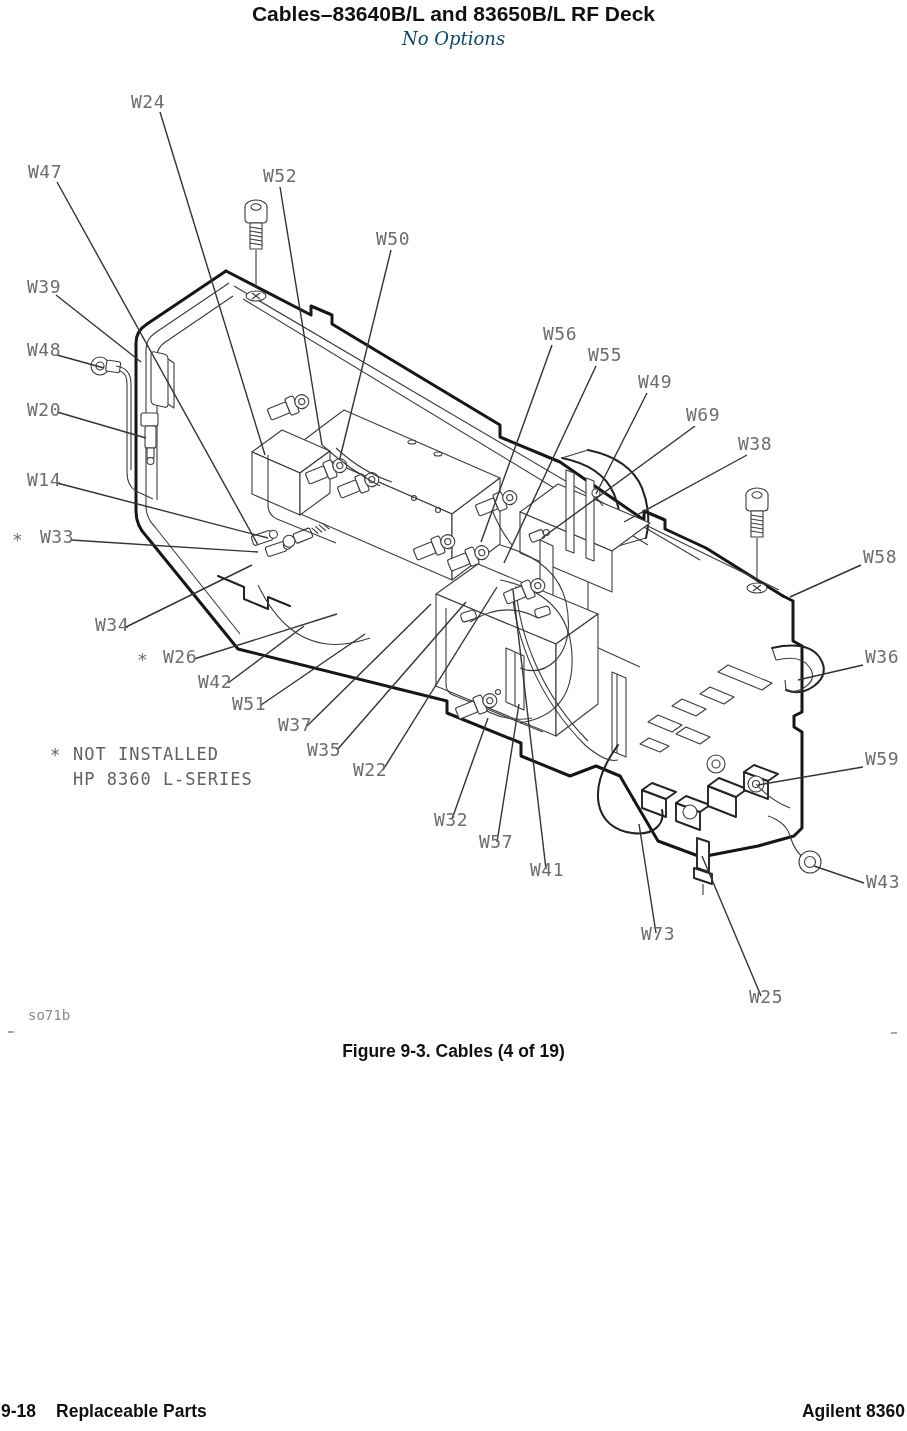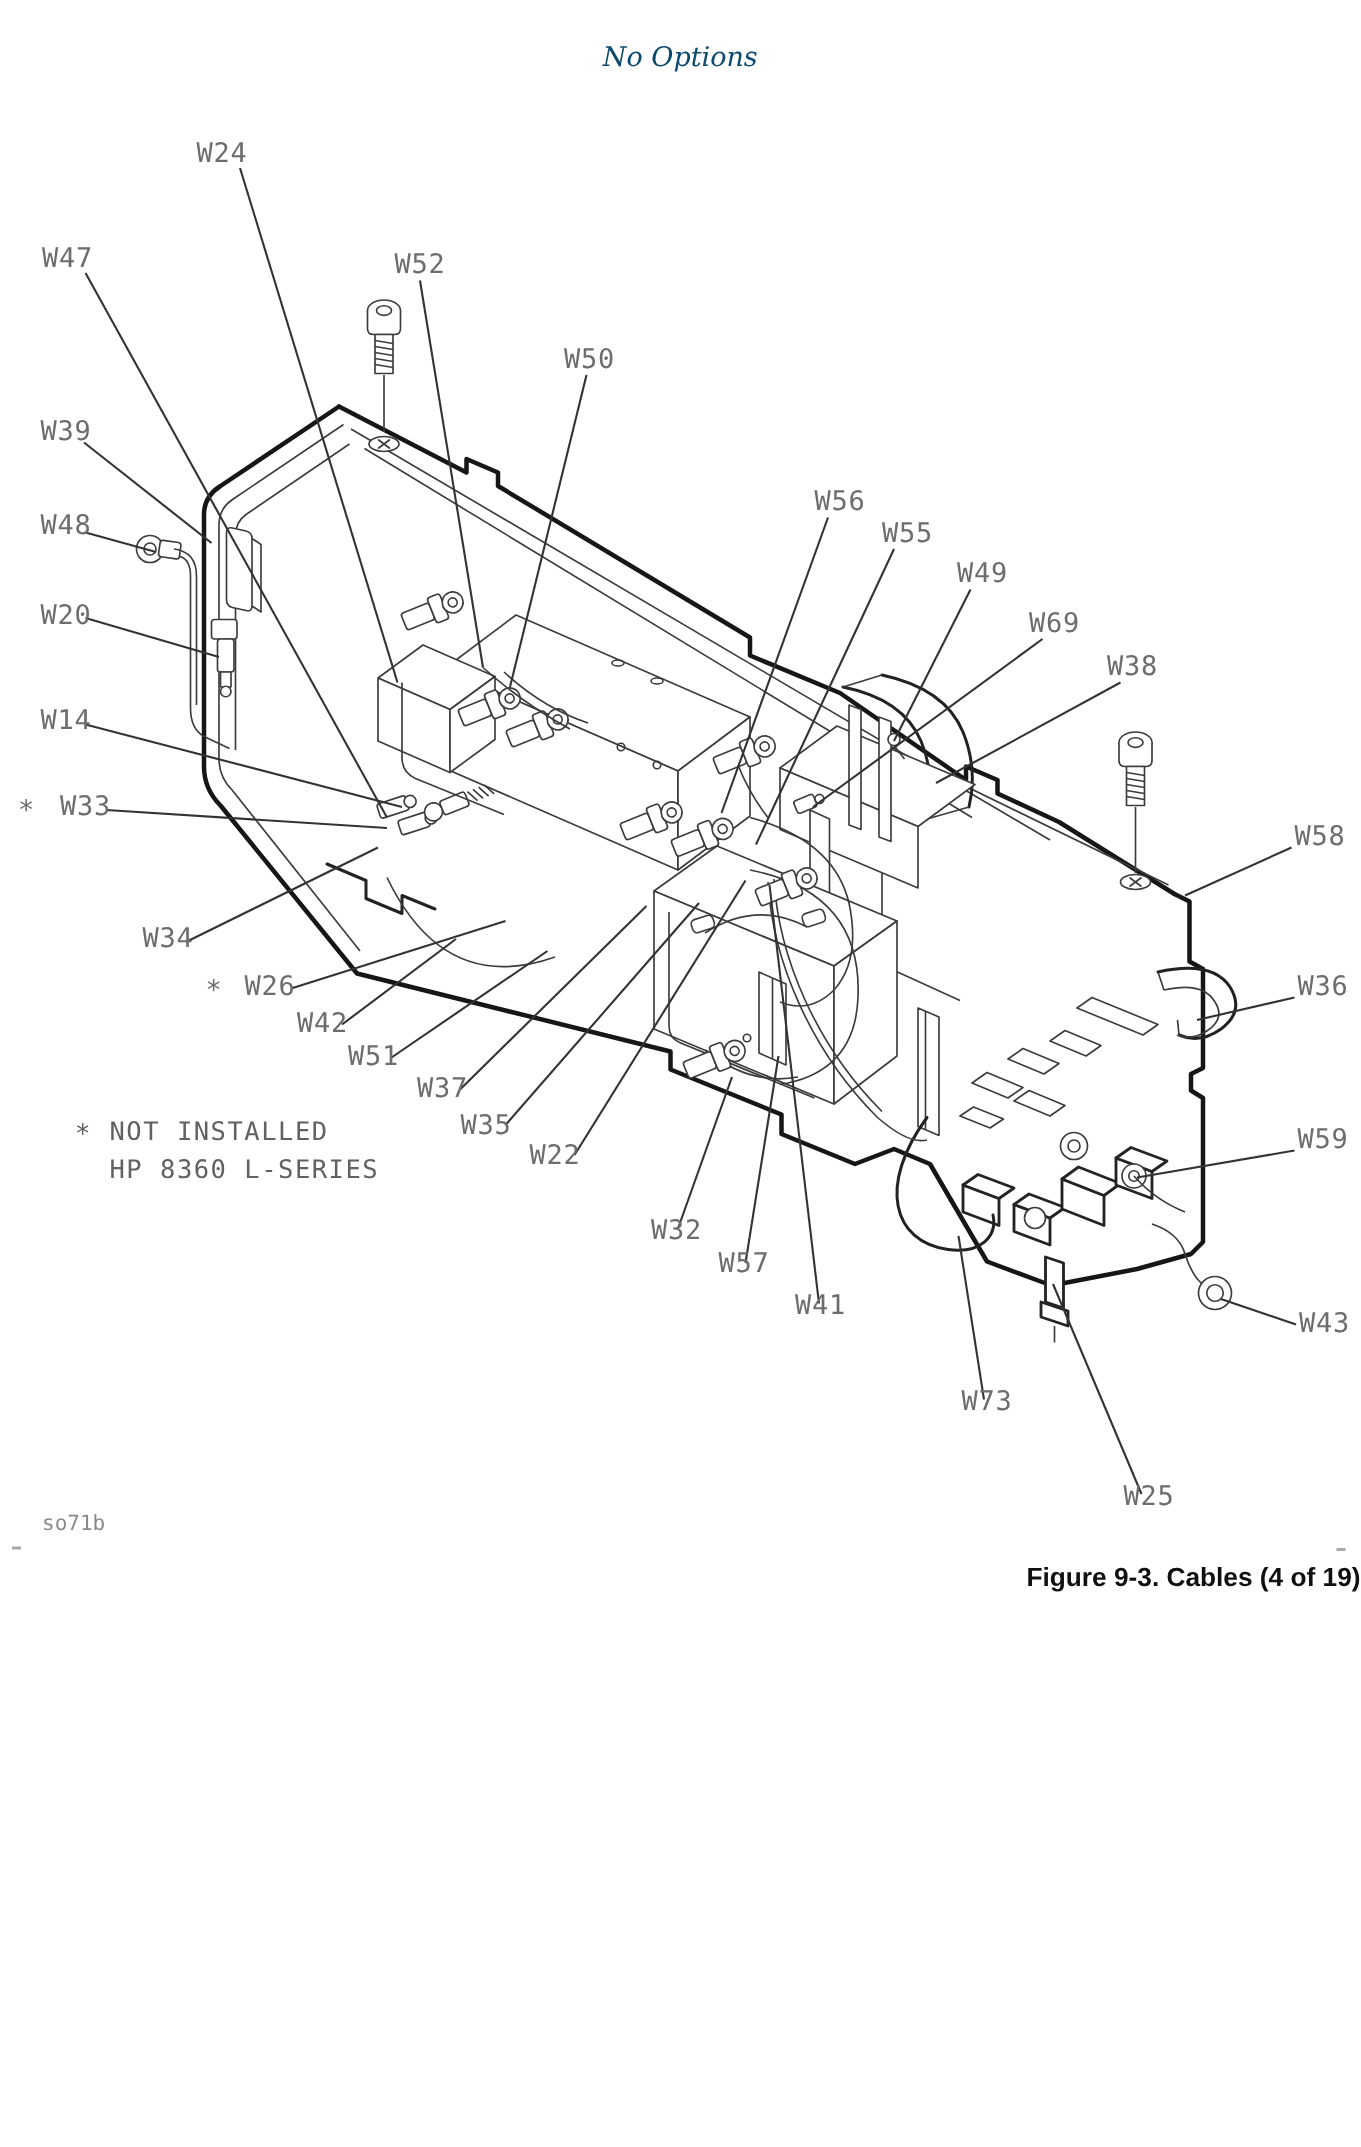--- a/index.html
+++ b/index.html
@@ -2,21 +2,21 @@
 <html><head>
 <meta charset="utf-8">
 <style>
   html,body{margin:0;padding:0;background:#ffffff;}
   .page{position:relative;width:907px;height:1431px;background:#ffffff;
         font-family:"Liberation Sans",sans-serif;overflow:hidden;}
   .header-title{position:absolute;top:2px;left:0;width:100%;text-align:center;
         font-weight:bold;font-size:21px;color:#101010;}
   .header-subtitle{position:absolute;top:28px;left:0;width:100%;text-align:center;
         font-family:"DejaVu Serif",serif;font-style:italic;font-size:18px;color:#0c4a6e;}
-  .caption{position:absolute;top:1041px;left:0;width:100%;text-align:right;
+  .caption{position:absolute;top:1041px;left:0;width:100%;text-align:center;
         font-weight:bold;font-size:17.5px;color:#101010;}
   .footer{position:absolute;top:1401px;left:0;width:100%;height:24px;
         font-weight:bold;font-size:17.5px;color:#101010;}
   .footer-left{position:absolute;left:1px;top:0;}
   .footer-page-num{margin-right:20px;}
   .footer-right{position:absolute;right:2px;top:0;}
   .fig-svg{position:absolute;left:0;top:0;}
   .outline-bold{fill:none;stroke:#161616;stroke-width:3;stroke-linejoin:round;stroke-linecap:round;}
   .outline-med{fill:none;stroke:#222222;stroke-width:2;stroke-linejoin:round;stroke-linecap:round;}
   .thin{fill:none;stroke:#3c3c3c;stroke-width:1.1;stroke-linejoin:round;}
@@ -26,20 +26,21 @@
   .callout-text{font-family:"DejaVu Sans Mono",monospace;font-size:18px;fill:#6d6d6d;letter-spacing:0.5px;}
   .note-text{font-family:"DejaVu Sans Mono",monospace;font-size:17px;fill:#616161;letter-spacing:1px;}
   .code-text{font-family:"DejaVu Sans Mono",monospace;font-size:14px;fill:#8a8a8a;}
   .crop-mark{fill:#a9a9a9;}
 </style>
 </head>
 <body>
 
 <div class="page">
 
+  <div class="header-title">Cables–83640B/L and 83650B/L RF Deck</div>
   <div class="header-subtitle">No Options</div>
 
   <svg class="fig-svg" width="907" height="1431" viewBox="0 0 907 1431">
 
     <g>
 
       <path class="outline-bold" d="M226,271 L311,315 L311,306 L332,315 L332,324 L500,425 L500,437 L560,462
            L644,520 L644,511 L665,520 L665,529 L706,548 L783,596"></path>
       <path class="thin" d="M234,286 L700,560"></path>
       <path class="thin" d="M243,299 L648,545"></path>
@@ -401,14 +402,20 @@
     </g>
 
     <text class="code-text" x="28" y="1020">so71b</text>
 
     <rect class="crop-mark" x="8" y="1031" width="6" height="2"></rect>
     <rect class="crop-mark" x="891" y="1032" width="6" height="2"></rect>
   </svg>
 
   <div class="caption">Figure 9-3. Cables (4 of 19)</div>
 
+  <div class="footer">
+    <div class="footer-left">
+      <span class="footer-page-num">9-18</span><span>Replaceable Parts</span>
+    </div>
+    <div class="footer-right">Agilent 8360</div>
+  </div>
 
 </div>
 
 </body></html>

